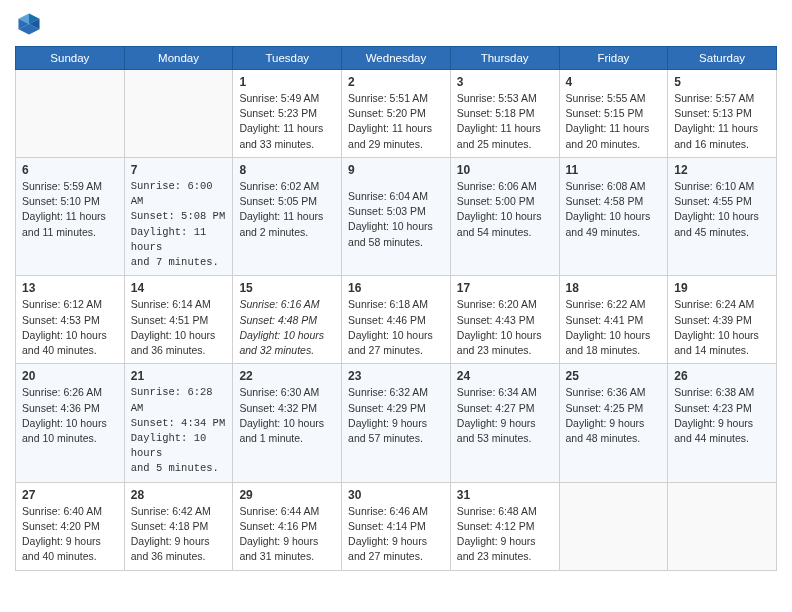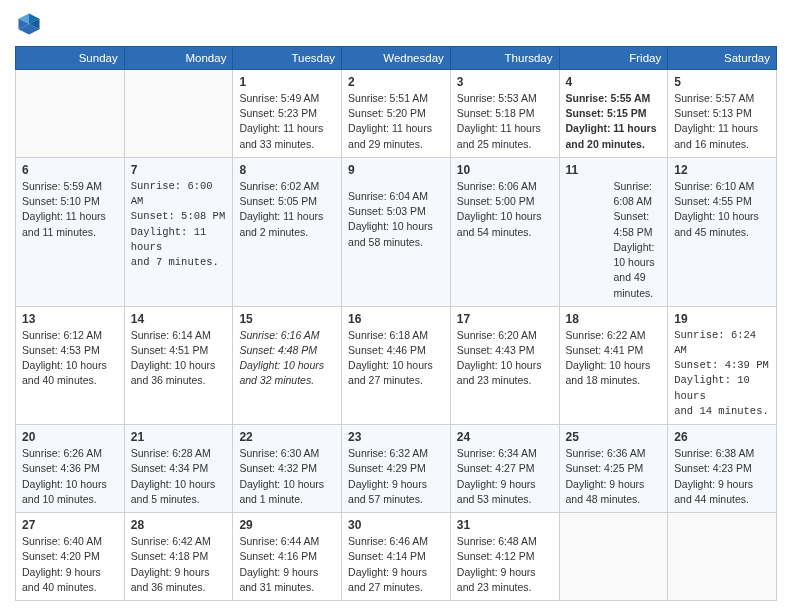--- a/index.html
+++ b/index.html
@@ -53,21 +53,21 @@
     }
     .calendar {
       width: 100%;
       border-collapse: collapse;
       font-size: 10.5px;
     }
     .calendar thead tr th {
       background-color: #2d6db5;
       color: #fff;
       padding: 5px 6px;
-      text-align: right;
+      text-align: center;
       font-weight: normal;
       font-size: 11.5px;
       border: 1px solid #1a5a9a;
     }
     .calendar tbody tr td {
       vertical-align: top;
       padding: 5px 6px;
       border: 1px solid #d0d0d0;
       width: calc(100% / 7);
       height: 88px;
@@ -148,21 +148,21 @@
           </td>
           <td>
             <span class="day-num">3</span>
             <div class="day-info" style="white-space: pre-line;">Sunrise: 5:53 AM
 Sunset: 5:18 PM
 Daylight: 11 hours
 and 25 minutes.</div>
           </td>
           <td>
             <span class="day-num">4</span>
-            <div class="day-info" style="white-space: pre-line; font-weight: bold;">Sunrise: 5:55 AM
+            <div class="day-info" style="white-space: pre-line;">Sunrise: 5:55 AM
 Sunset: 5:15 PM
 Daylight: 11 hours
 and 20 minutes.</div>
           </td>
           <td>
             <span class="day-num">5</span>
             <div class="day-info" style="white-space: pre-line;">Sunrise: 5:57 AM
 Sunset: 5:13 PM
 Daylight: 11 hours
 and 16 minutes.</div>
@@ -199,21 +199,21 @@
           </td>
           <td>
             <span class="day-num">10</span>
             <div class="day-info" style="white-space: pre-line;">Sunrise: 6:06 AM
 Sunset: 5:00 PM
 Daylight: 10 hours
 and 54 minutes.</div>
           </td>
           <td>
             <span class="day-num">11</span>
-            <div class="day-info" style="white-space: pre-line; margin-left: 48px;">Sunrise: 6:08 AM
+            <div class="day-info" style="white-space: pre-line;">Sunrise: 6:08 AM
 Sunset: 4:58 PM
 Daylight: 10 hours
 and 49 minutes.</div>
           </td>
           <td>
             <span class="day-num">12</span>
             <div class="day-info" style="white-space: pre-line;">Sunrise: 6:10 AM
 Sunset: 4:55 PM
 Daylight: 10 hours
 and 45 minutes.</div>
@@ -257,37 +257,37 @@
           </td>
           <td>
             <span class="day-num">18</span>
             <div class="day-info" style="white-space: pre-line;">Sunrise: 6:22 AM
 Sunset: 4:41 PM
 Daylight: 10 hours
 and 18 minutes.</div>
           </td>
           <td>
             <span class="day-num">19</span>
-            <div class="day-info" style="white-space: pre-line; font-family: Liberation Mono, monospace;">Sunrise: 6:24 AM
+            <div class="day-info" style="white-space: pre-line;">Sunrise: 6:24 AM
 Sunset: 4:39 PM
 Daylight: 10 hours
 and 14 minutes.</div>
           </td>
         </tr>
         <tr>
           <td>
             <span class="day-num">20</span>
             <div class="day-info" style="white-space: pre-line;">Sunrise: 6:26 AM
 Sunset: 4:36 PM
 Daylight: 10 hours
 and 10 minutes.</div>
           </td>
           <td>
             <span class="day-num">21</span>
-            <div class="day-info" style="white-space: pre-line;">Sunrise: 6:28 AM
+            <div class="day-info" style="white-space: pre-line; font-family: Liberation Mono, monospace;">Sunrise: 6:28 AM
 Sunset: 4:34 PM
 Daylight: 10 hours
 and 5 minutes.</div>
           </td>
           <td>
             <span class="day-num">22</span>
             <div class="day-info" style="white-space: pre-line;">Sunrise: 6:30 AM
 Sunset: 4:32 PM
 Daylight: 10 hours
 and 1 minute.</div>

